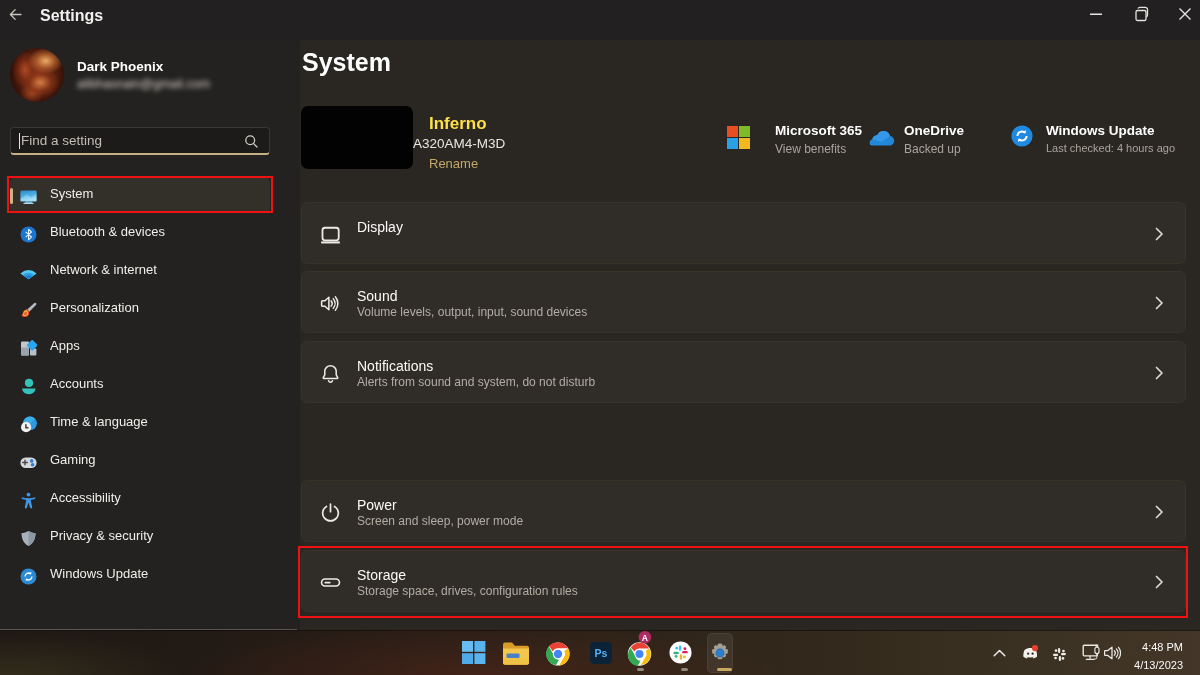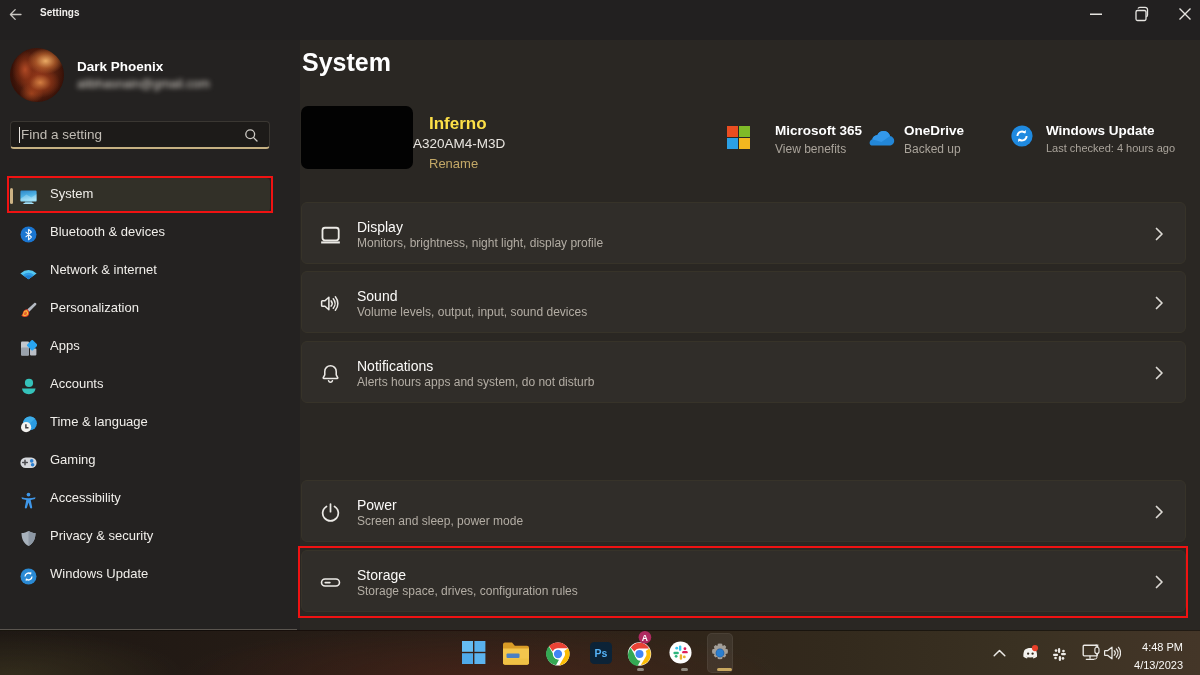--- a/index.html
+++ b/index.html
@@ -3,37 +3,37 @@
 <meta charset="utf-8">
 <style>
   * { margin:0; padding:0; box-sizing:border-box; }
   html,body { width:1200px; height:675px; overflow:hidden; background:#242120; -webkit-font-smoothing:antialiased;
     font-family:"Liberation Sans", sans-serif; }
   #stage { position:relative; width:1200px; height:675px; background:#2a2723; opacity:0.999; }
 
   
   #titlebar { position:absolute; left:0; top:0; width:1200px; height:40px; background:#222020; }
   #backarrow { position:absolute; left:9px; top:8px; width:13px; height:13px; }
-  #apptitle { position:absolute; left:40px; top:7px; font-size:10px; font-weight:bold; color:#f2f0ee; }
+  #apptitle { position:absolute; left:40px; top:7px; font-size:16px; font-weight:bold; color:#f2f0ee; }
   .winbtn { position:absolute; top:0; width:46px; height:28px; }
 
   
   #sidebar { position:absolute; left:0; top:40px; width:300px; height:590px; background:#242221;text-align:center; }
   #avatar { position:absolute; left:10px; top:8px; width:54px; height:54px; border-radius:50%;
     background:
       radial-gradient(18px 13px at 66% 24%, rgba(242,178,105,0.95) 0%, rgba(215,120,55,0.55) 55%, rgba(0,0,0,0) 100%),
       radial-gradient(13px 19px at 28% 40%, rgba(190,80,40,0.85) 0%, rgba(140,50,20,0.5) 55%, rgba(0,0,0,0) 100%),
       radial-gradient(20px 15px at 56% 64%, rgba(222,135,70,0.9) 0%, rgba(160,62,26,0.5) 55%, rgba(0,0,0,0) 100%),
       radial-gradient(12px 10px at 40% 84%, rgba(175,75,32,0.8) 0%, rgba(0,0,0,0) 100%),
       radial-gradient(26px 30px at 52% 48%, #7c2d18 0%, #58200f 60%, rgba(0,0,0,0) 100%),
       radial-gradient(circle at 50% 50%, #47190d 0%, #341007 75%, #230a05 100%);
     overflow:hidden; }
   #uname { position:absolute; left:77px; top:19px; font-size:13.5px; font-weight:bold; color:#ffffff; }
   #uemail { position:absolute; left:77px; top:37px; font-size:12.5px; color:#d8d3cb; filter:blur(2.6px); }
-  #searchbox { position:absolute; left:10px; top:81px; width:260px; height:28px; background:#1d1b19;
+  #searchbox { position:absolute; left:10px; top:87px; width:260px; height:28px; background:#1d1b19;
     border:1px solid #3a3732; border-bottom:2px solid #c6b183; border-radius:4px; }
   #searchbox .ph { position:absolute; left:10px; top:5px; font-size:13.5px; color:#c2bdb5; }
   #searchbox .caret { position:absolute; left:7.5px; top:5px; width:1.2px; height:16px; background:#e8e5e0; }
   #searchbox svg { position:absolute; right:10px; top:6px; }
 
   .nav { position:absolute; left:10px; width:260px; height:36px; border-radius:4px; }
   .nav .ic { position:absolute; left:10px; top:10px; width:17px; height:17px; }
   .nav .lb { position:absolute; left:40px; top:8px; font-size:13px; color:#f0eeea; }
   .nav.sel { background:#323028; }
   .nav.sel::before { content:""; position:absolute; left:0px; top:10px; width:3px; height:16px;
@@ -248,21 +248,20 @@
           <div class="s" style="font-size:11px;">Last checked: 4 hours ago</div>
         </div>
     </div>
 
     <div class="card" style="top:162px;">
       <svg class="ci" viewBox="0 0 22 22">
           <rect x="2.6" y="3.9" width="17" height="13.2" rx="2.6" fill="none" stroke="currentColor" stroke-width="1.9"></rect>
           <path d="M1.2 19.3 h19.6" stroke="currentColor" stroke-width="2.2"></path>
         </svg>
       <div class="ct">Display</div>
-      <div class="cs">Monitors, brightness, night light, display profile</div>
       <svg class="ch" viewBox="0 0 16 16">
           <path d="M5.5 2.5 L11 8 L5.5 13.5" stroke="currentColor" stroke-width="1.7" fill="none" stroke-linecap="round" stroke-linejoin="round"></path>
         </svg>
     </div>
     <div class="card" style="top:231px;">
       <svg class="ci" viewBox="0 0 22 22">
           <path d="M2.6 8.1 h2.6 l4.1 -3.7 v13.2 l-4.1 -3.7 H2.6 a0.9 0.9 0 0 1 -0.9 -0.9 v-4 a0.9 0.9 0 0 1 0.9 -0.9z" fill="none" stroke="currentColor" stroke-width="1.6" stroke-linejoin="round"></path>
           <path d="M11.7 8.3 a4.3 4.3 0 0 1 0 5.4 M13.9 6 a7.8 7.8 0 0 1 0 10 M16.1 3.9 a11 11 0 0 1 0 14.2" stroke="currentColor" stroke-width="1.6" fill="none" stroke-linecap="round"></path>
         </svg>
       <div class="ct">Sound</div>
@@ -270,21 +269,21 @@
       <svg class="ch" viewBox="0 0 16 16">
           <path d="M5.5 2.5 L11 8 L5.5 13.5" stroke="currentColor" stroke-width="1.7" fill="none" stroke-linecap="round" stroke-linejoin="round"></path>
         </svg>
     </div>
     <div class="card" style="top:301px;">
       <svg class="ci" viewBox="0 0 22 22">
           <path d="M11 2.8 a6 6 0 0 1 6 6 v3.6 l1.6 2.8 a.7 .7 0 0 1 -.6 1 H4 a.7 .7 0 0 1 -.6 -1 L5 12.4 V8.8 a6 6 0 0 1 6 -6z" fill="none" stroke="currentColor" stroke-width="1.6" stroke-linejoin="round"></path>
           <path d="M9 18.6 a2.1 2.1 0 0 0 4 0" fill="none" stroke="currentColor" stroke-width="1.6" stroke-linecap="round"></path>
         </svg>
       <div class="ct">Notifications</div>
-      <div class="cs">Alerts hours apps and system, do not disturb</div>
+      <div class="cs">Alerts from sound and system, do not disturb</div>
       <svg class="ch" viewBox="0 0 16 16">
           <path d="M5.5 2.5 L11 8 L5.5 13.5" stroke="currentColor" stroke-width="1.7" fill="none" stroke-linecap="round" stroke-linejoin="round"></path>
         </svg>
     </div>
     <div class="card" style="top:440px;text-align:right;">
       <svg class="ci" viewBox="0 0 22 22">
           <path d="M11 2.2 L11 10.2" stroke="currentColor" stroke-width="1.8" stroke-linecap="round"></path>
           <path d="M6.8 4.6 a8.2 8.2 0 1 0 8.4 0" fill="none" stroke="currentColor" stroke-width="1.8" stroke-linecap="round"></path>
         </svg>
       <div class="ct">Power</div>

